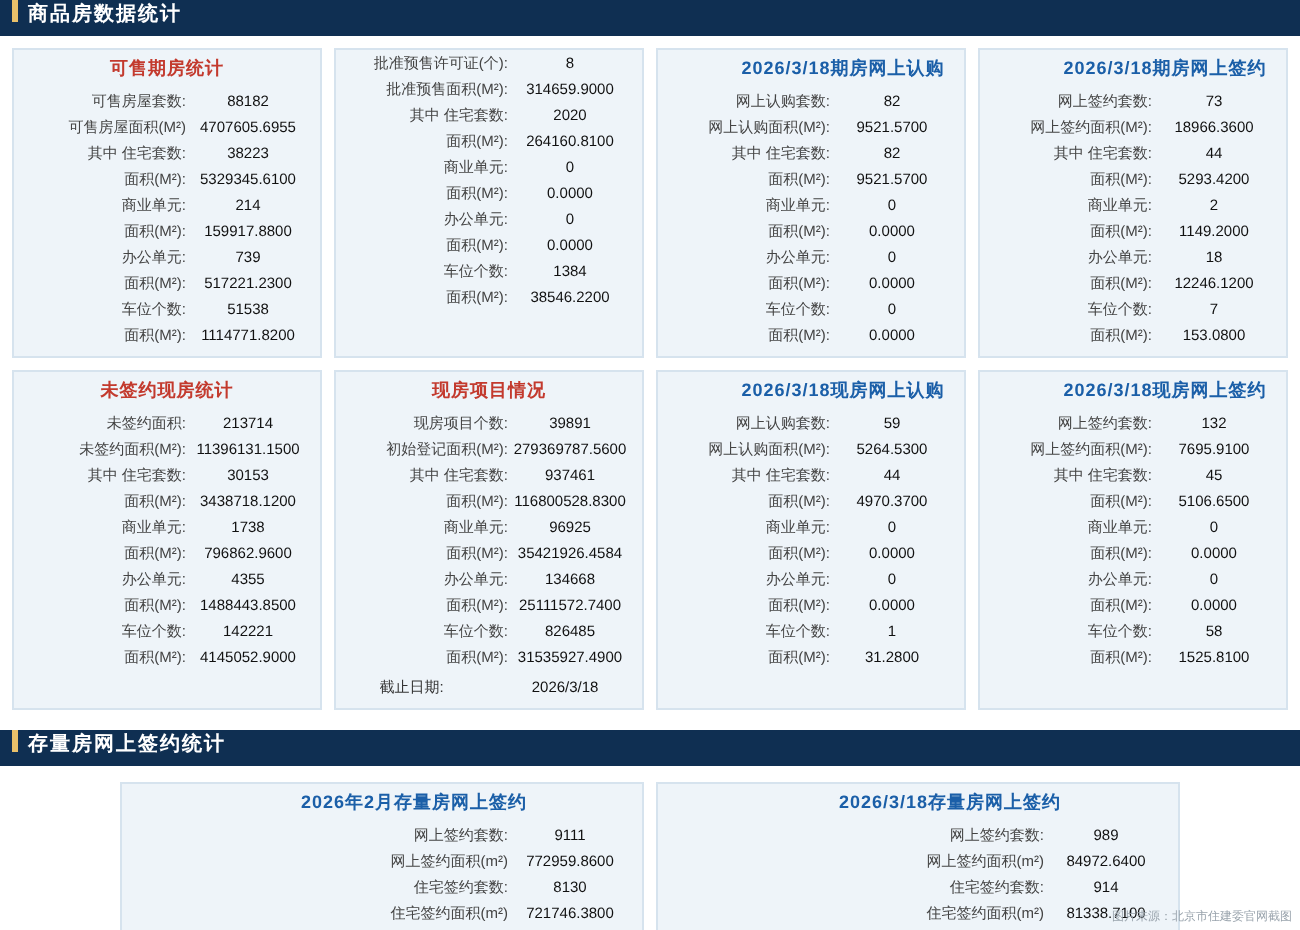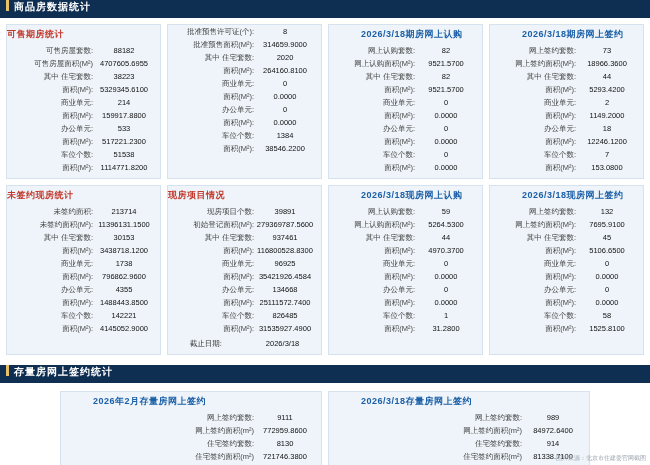--- a/index.html
+++ b/index.html
@@ -36,20 +36,21 @@
     grid-template-columns:repeat(2,1fr);
     padding:8px 60px;
   }
   .card{
     background:#eef4f9;
     border:1px solid #d6e3ee;
     box-sizing:border-box;
     padding:0 0 4px 0;
   }
   .card-title{
+    text-align:center;
     color:#c33a2e;
     font-weight:bold;
     font-size:9px;
     padding:3px 0 3px 0;
     letter-spacing:0.5px;
   }
   .card-title.blue{color:#1b5fa8;padding-left:32px;}
   .rows{padding:0 5px;}
   .row{
     display:flex;
@@ -125,21 +126,21 @@
         <div class="row">
             <span class="lbl">商业单元:</span>
             <span class="val">214</span>
           </div>
         <div class="row">
             <span class="lbl">面积(M²):</span>
             <span class="val">159917.8800</span>
           </div>
         <div class="row">
             <span class="lbl">办公单元:</span>
-            <span class="val">533</span>
+            <span class="val">739</span>
           </div>
         <div class="row">
             <span class="lbl">面积(M²):</span>
             <span class="val">517221.2300</span>
           </div>
         <div class="row">
             <span class="lbl">车位个数:</span>
             <span class="val">51538</span>
           </div>
         <div class="row">

